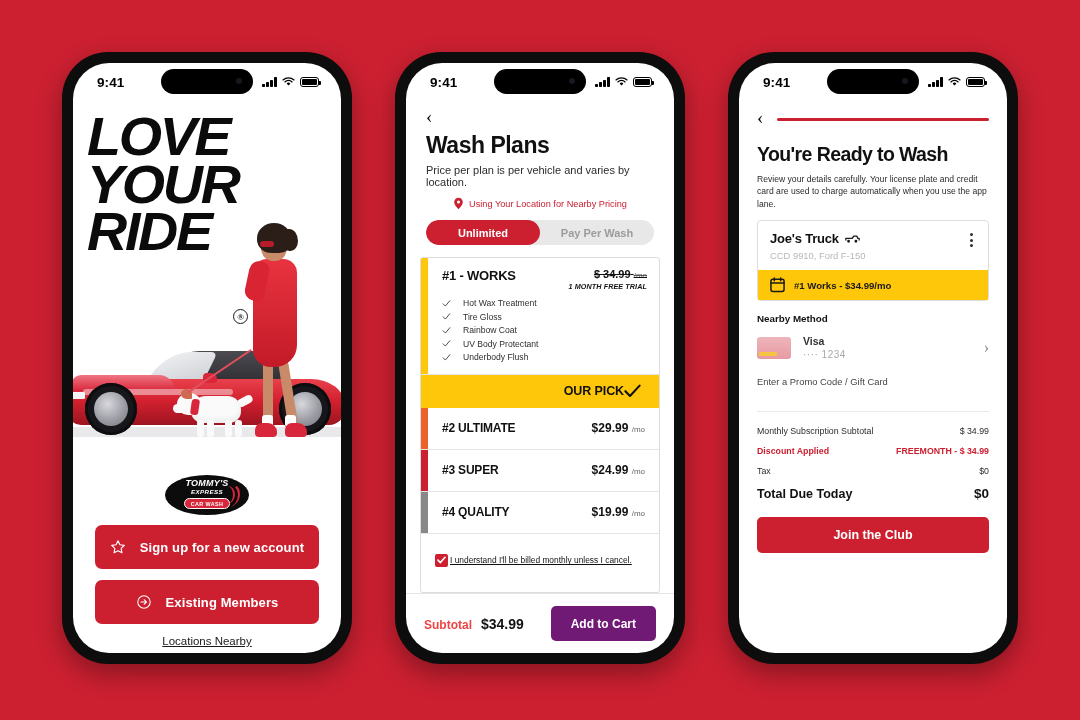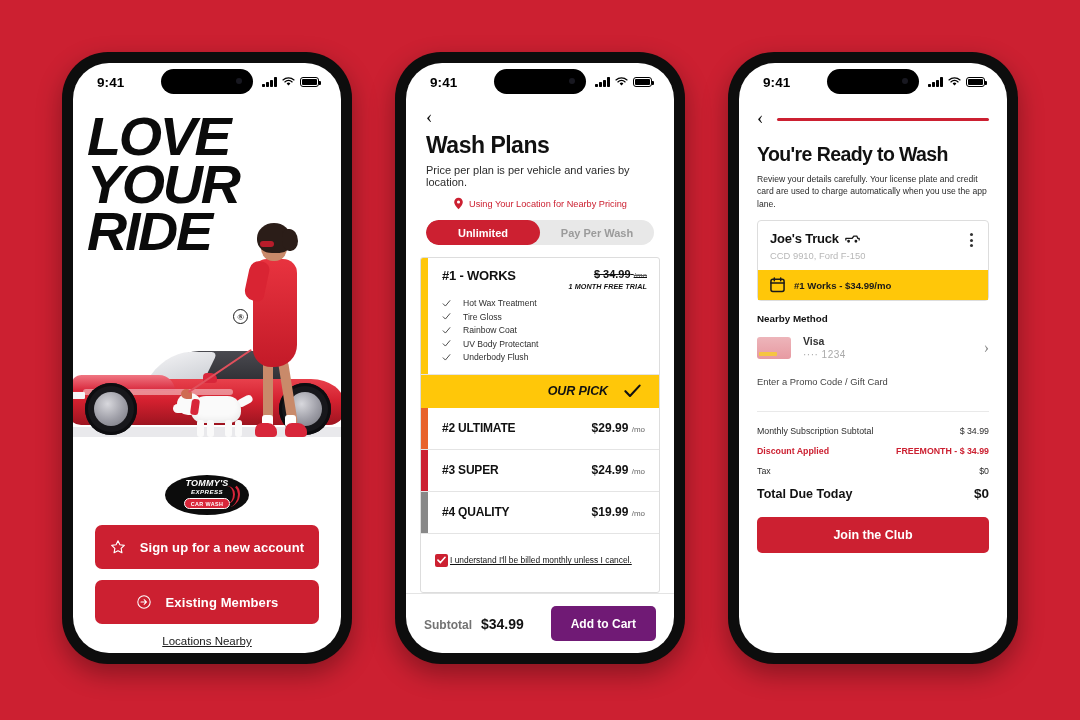--- a/index.html
+++ b/index.html
@@ -317,24 +317,23 @@
   .pf-strike small { font-size: 8px; font-weight:normal; text-decoration: line-through; color:#555; }
   .pf-trial { font-size: 7.2px; font-weight:bold; font-style:italic; color:#111; margin-top:2px; letter-spacing:.1px;}
   .feat { margin-top: 7px; }
   .feat li {
     list-style:none; display:flex; align-items:center; gap: 12px;
     font-size: 8.6px; color:#2e2e2e; margin-bottom: 3.5px;
   }
   .tick { width: 9px; height: 9px; flex:0 0 auto; }
   .ourpick {
     background:#FFC709; height: 33px; display:flex; align-items:center;
-    justify-content:flex-end; gap: 16px; padding-right: 18px;
+    justify-content:flex-end; padding-right: 18px;
     font-size: 12.5px; font-weight:bold; color:#111; cursor:pointer;
     letter-spacing:-.1px;
-    font-style:italic;
   }
   .plan-row {
     display:flex; align-items:center; border-bottom:1px solid #e4e4e4;
     height: 42px; cursor:pointer;
   }
   .pr-name { flex:1; padding-left: 14px; font-size: 12px; font-weight:bold; color:#111; letter-spacing:-.2px;}
   .pr-price { padding-right: 14px; font-size: 12px; font-weight:bold; color:#111; }
   .pr-price small { font-size: 8px; font-weight:normal; color:#666; }
   .ack {
     display:flex; align-items:center; gap: 2px; padding: 12px 14px 17px;
@@ -344,21 +343,21 @@
     width:13px; height:13px; background:#CC2031; border-radius:2px; flex:0 0 auto;
     display:flex; align-items:center; justify-content:center; cursor:pointer;
   }
   .ack-label { font-size: 8.4px; color:#111; text-decoration: underline; cursor:pointer; }
   .p2-foot {
     border-top:1px solid #e4e4e4; padding: 12px 18px;
     display:flex; align-items:center; justify-content:space-between;
     flex: 0 0 auto;
   }
   .sub-wrap { display:flex; align-items:baseline; gap: 9px; }
-  .sub-k { font-size: 12px; font-weight:bold; color:#737373; }
+  .sub-k { font-size: 12px; font-weight:bold; color:#ef4444; }
   .sub-v { font-size: 14px; font-weight:bold; color:#111; }
   .btn-cart {
     background:#701a75; color:#fff; border:none; border-radius:5px;
     height: 35px; padding: 0 20px; font-size: 12px; font-weight:bold;
     cursor:pointer;
   }
 
   
   .p3-body { position:absolute; inset:38px 0 0 0; display:flex; flex-direction:column; }
   .p3-head { padding: 5px 18px 0; flex:0 0 auto; }

